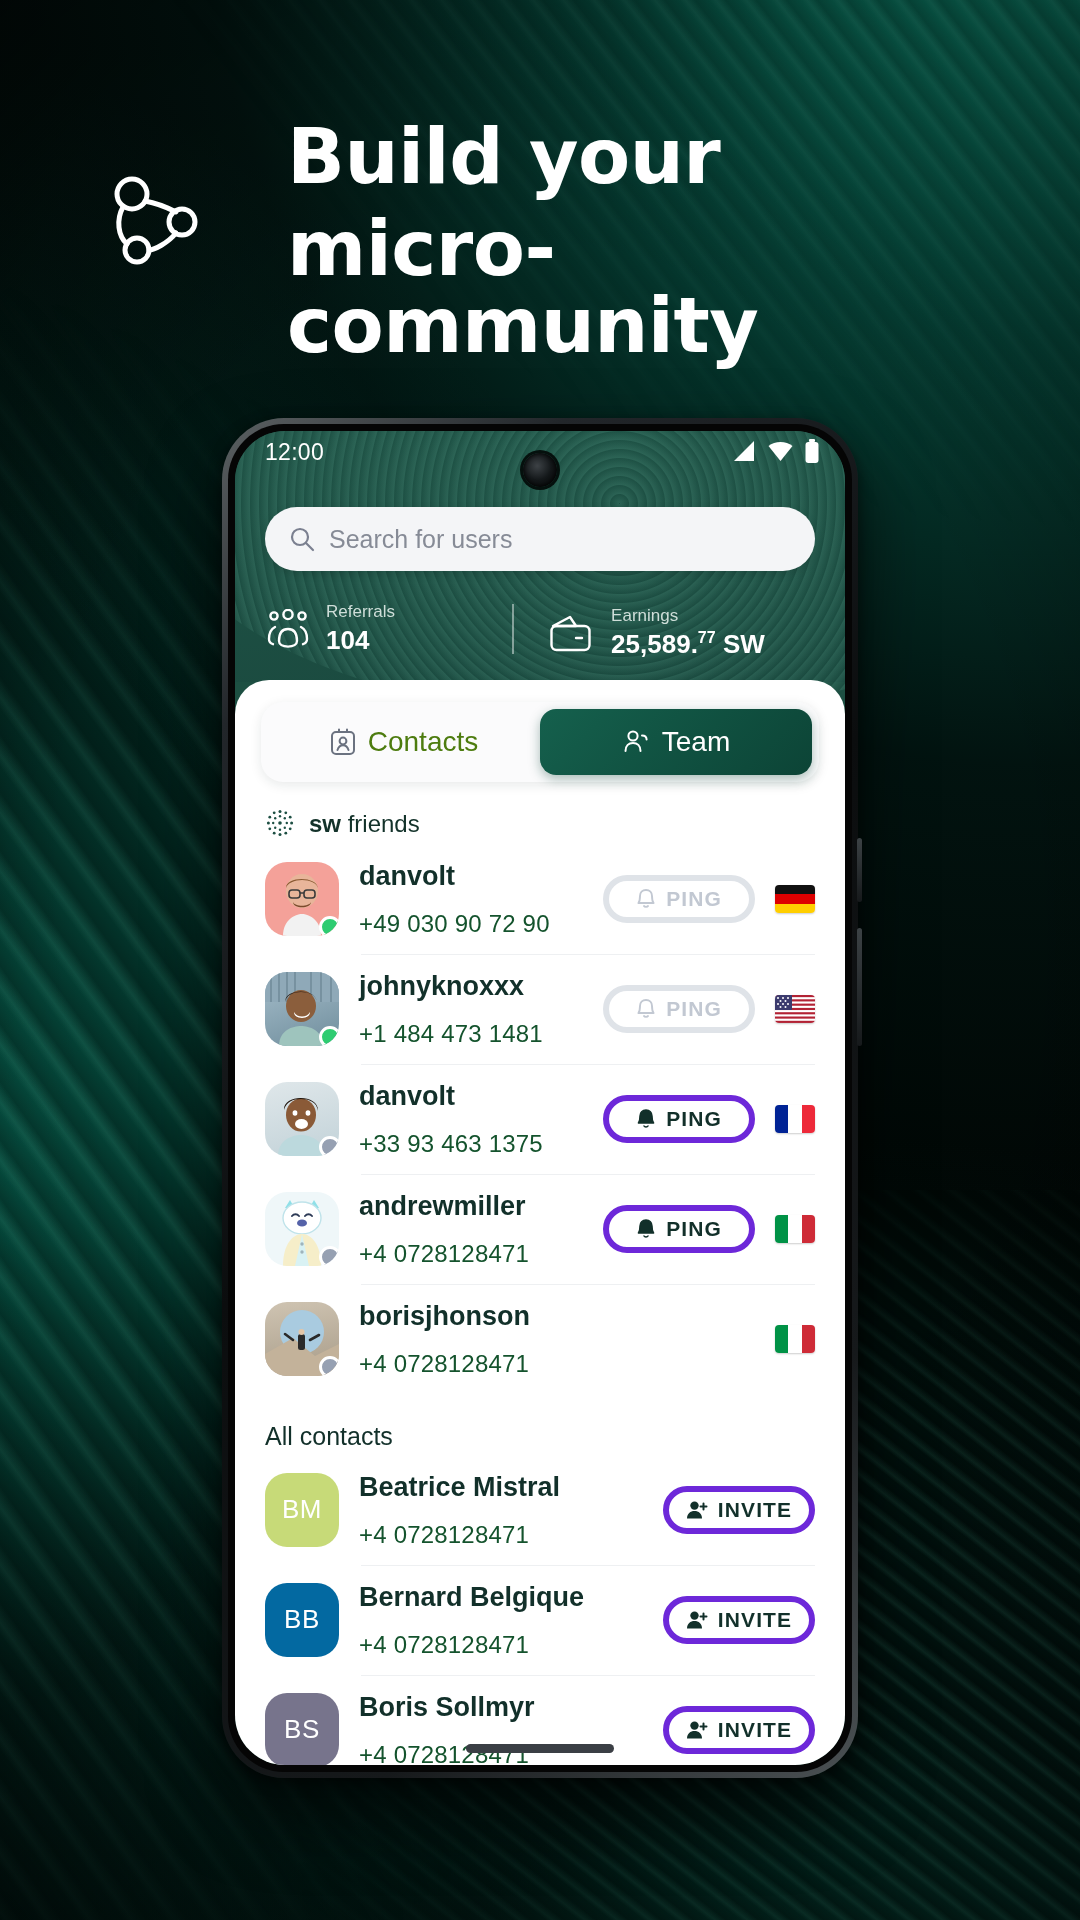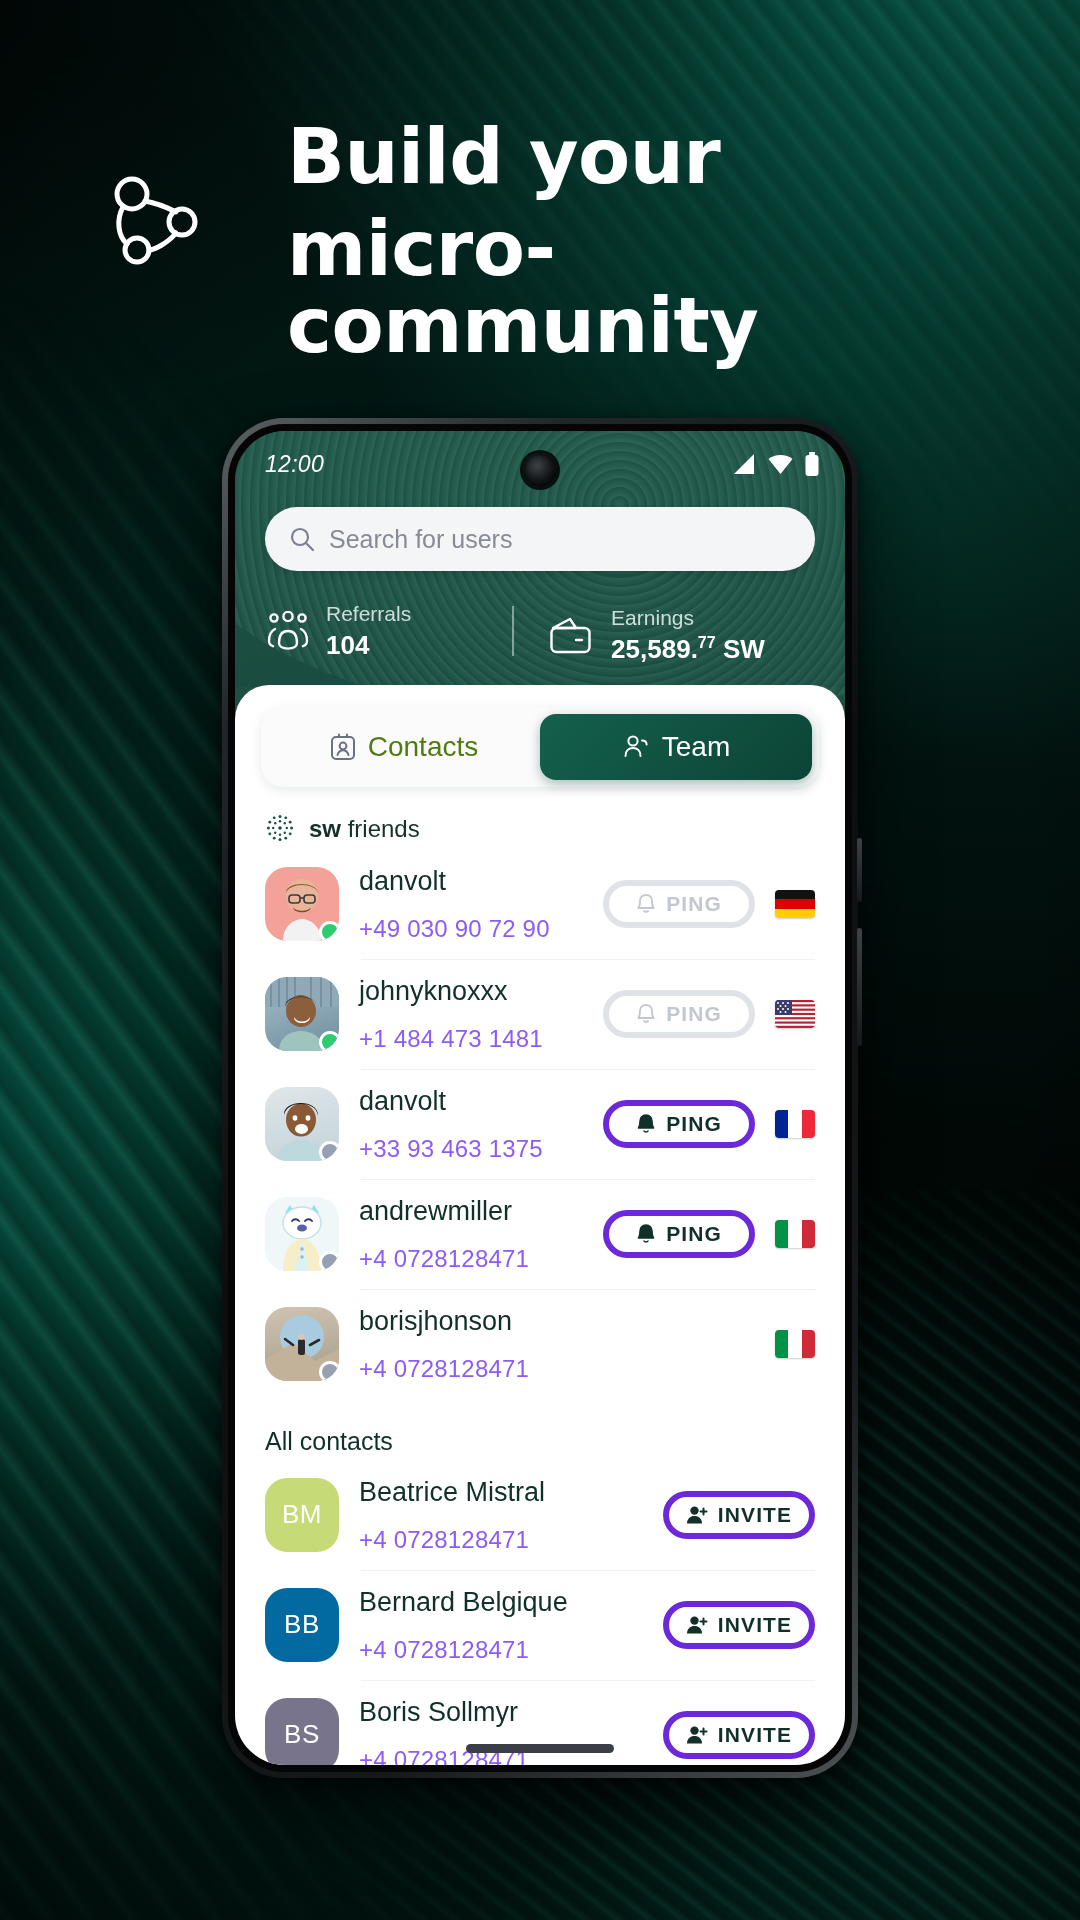--- a/index.html
+++ b/index.html
@@ -118,22 +118,22 @@
   }
   #app-top .arcs {
     position:absolute; left:-12%; top:-56%; width:150%; height:170%;
     border-radius:50%;
     background:repeating-radial-gradient(circle at 50% 50%,
       rgba(255,255,255,0) 0px, rgba(160,255,225,.10) 1px, rgba(255,255,255,0) 9px);
     pointer-events:none;
   }
   #statusbar {
     position:relative; z-index:2;
-    height:58px; display:flex; align-items:center;
-    padding:8px 26px 0 30px; color:#fff;font-style:italic;
+    height:58px; display:flex; align-items:flex-start;
+    padding:8px 26px 0 30px; color:#fff;
   }
   #status-time { font-size:23px; font-weight:500; letter-spacing:.3px; }
   #statusbar .spacer { flex:1; }
   #camera-hole {
     position:absolute; left:50%; top:22px; transform:translateX(-50%);
     width:34px; height:34px; border-radius:50%;
     background:radial-gradient(circle at 42% 38%, #3d4246 0%, #14181a 48%, #000 100%);
     box-shadow:0 0 0 3px #05100d, inset 0 0 5px #000;
     z-index:3;
   }
@@ -149,21 +149,21 @@
   #search-placeholder { color:#868b96; font-size:25px; }
 
   #stats-row {
     position:relative; z-index:2;
     display:flex; align-items:center;
     padding:26px 30px 6px 30px; color:#fff;
   }
   .stat { display:flex; align-items:center; gap:15px; }
   .stat.left { flex:1; }
   .stat.right { flex:1.08; padding-left:34px;margin-top:8px; }
-  .stat-label { font-size:21px; color:#cfded9; line-height:1.25; }
+  .stat-label { font-size:17px; color:#cfded9; line-height:1.25; }
   .stat-value { font-size:26px; font-weight:bold; line-height:1.2; margin-top:2px; }
   .stat-value sup { font-size:16px; vertical-align:super; font-weight:bold; }
   #stat-divider { width:2px; height:50px; background:rgba(255,255,255,.45); }
 
   
   #sheet {
     flex:1;
     background:#fff;
     border-radius:34px 34px 0 0;
     margin-top:-2px;
@@ -210,22 +210,22 @@
   }
   .avatar .art { position:absolute; inset:0; }
   .presence {
     position:absolute; right:-2px; bottom:-2px;
     width:22px; height:22px; border-radius:50%;
     border:3px solid #fff;
   }
   .presence.online { background:#2ecc71; }
   .presence.offline { background:#96a0b2; }
   .row-text { flex:1; min-width:0; }
-  .row-name { font-size:27px; font-weight:normal; color:#12302a; line-height:1.22; }
-  .row-phone { font-size:24px; color:#8b5cf6; margin-top:17px; letter-spacing:.2px; }
+  .row-name { font-size:27px; font-weight:bold; color:#12302a; line-height:1.22; }
+  .row-phone { font-size:24px; color:#14532d; margin-top:17px; letter-spacing:.2px; }
 
   .pill {
     flex:0 0 auto;
     height:48px; min-width:152px;
     border-radius:26px; border:6px solid #6d28d9;
     display:flex; align-items:center; justify-content:center; gap:10px;
     font-size:21px; font-weight:bold; letter-spacing:1.1px; color:#12302a;
     background:#fff;
   }
   .pill.disabled { border-color:#dfe3e8; color:#c2c8d2; }

